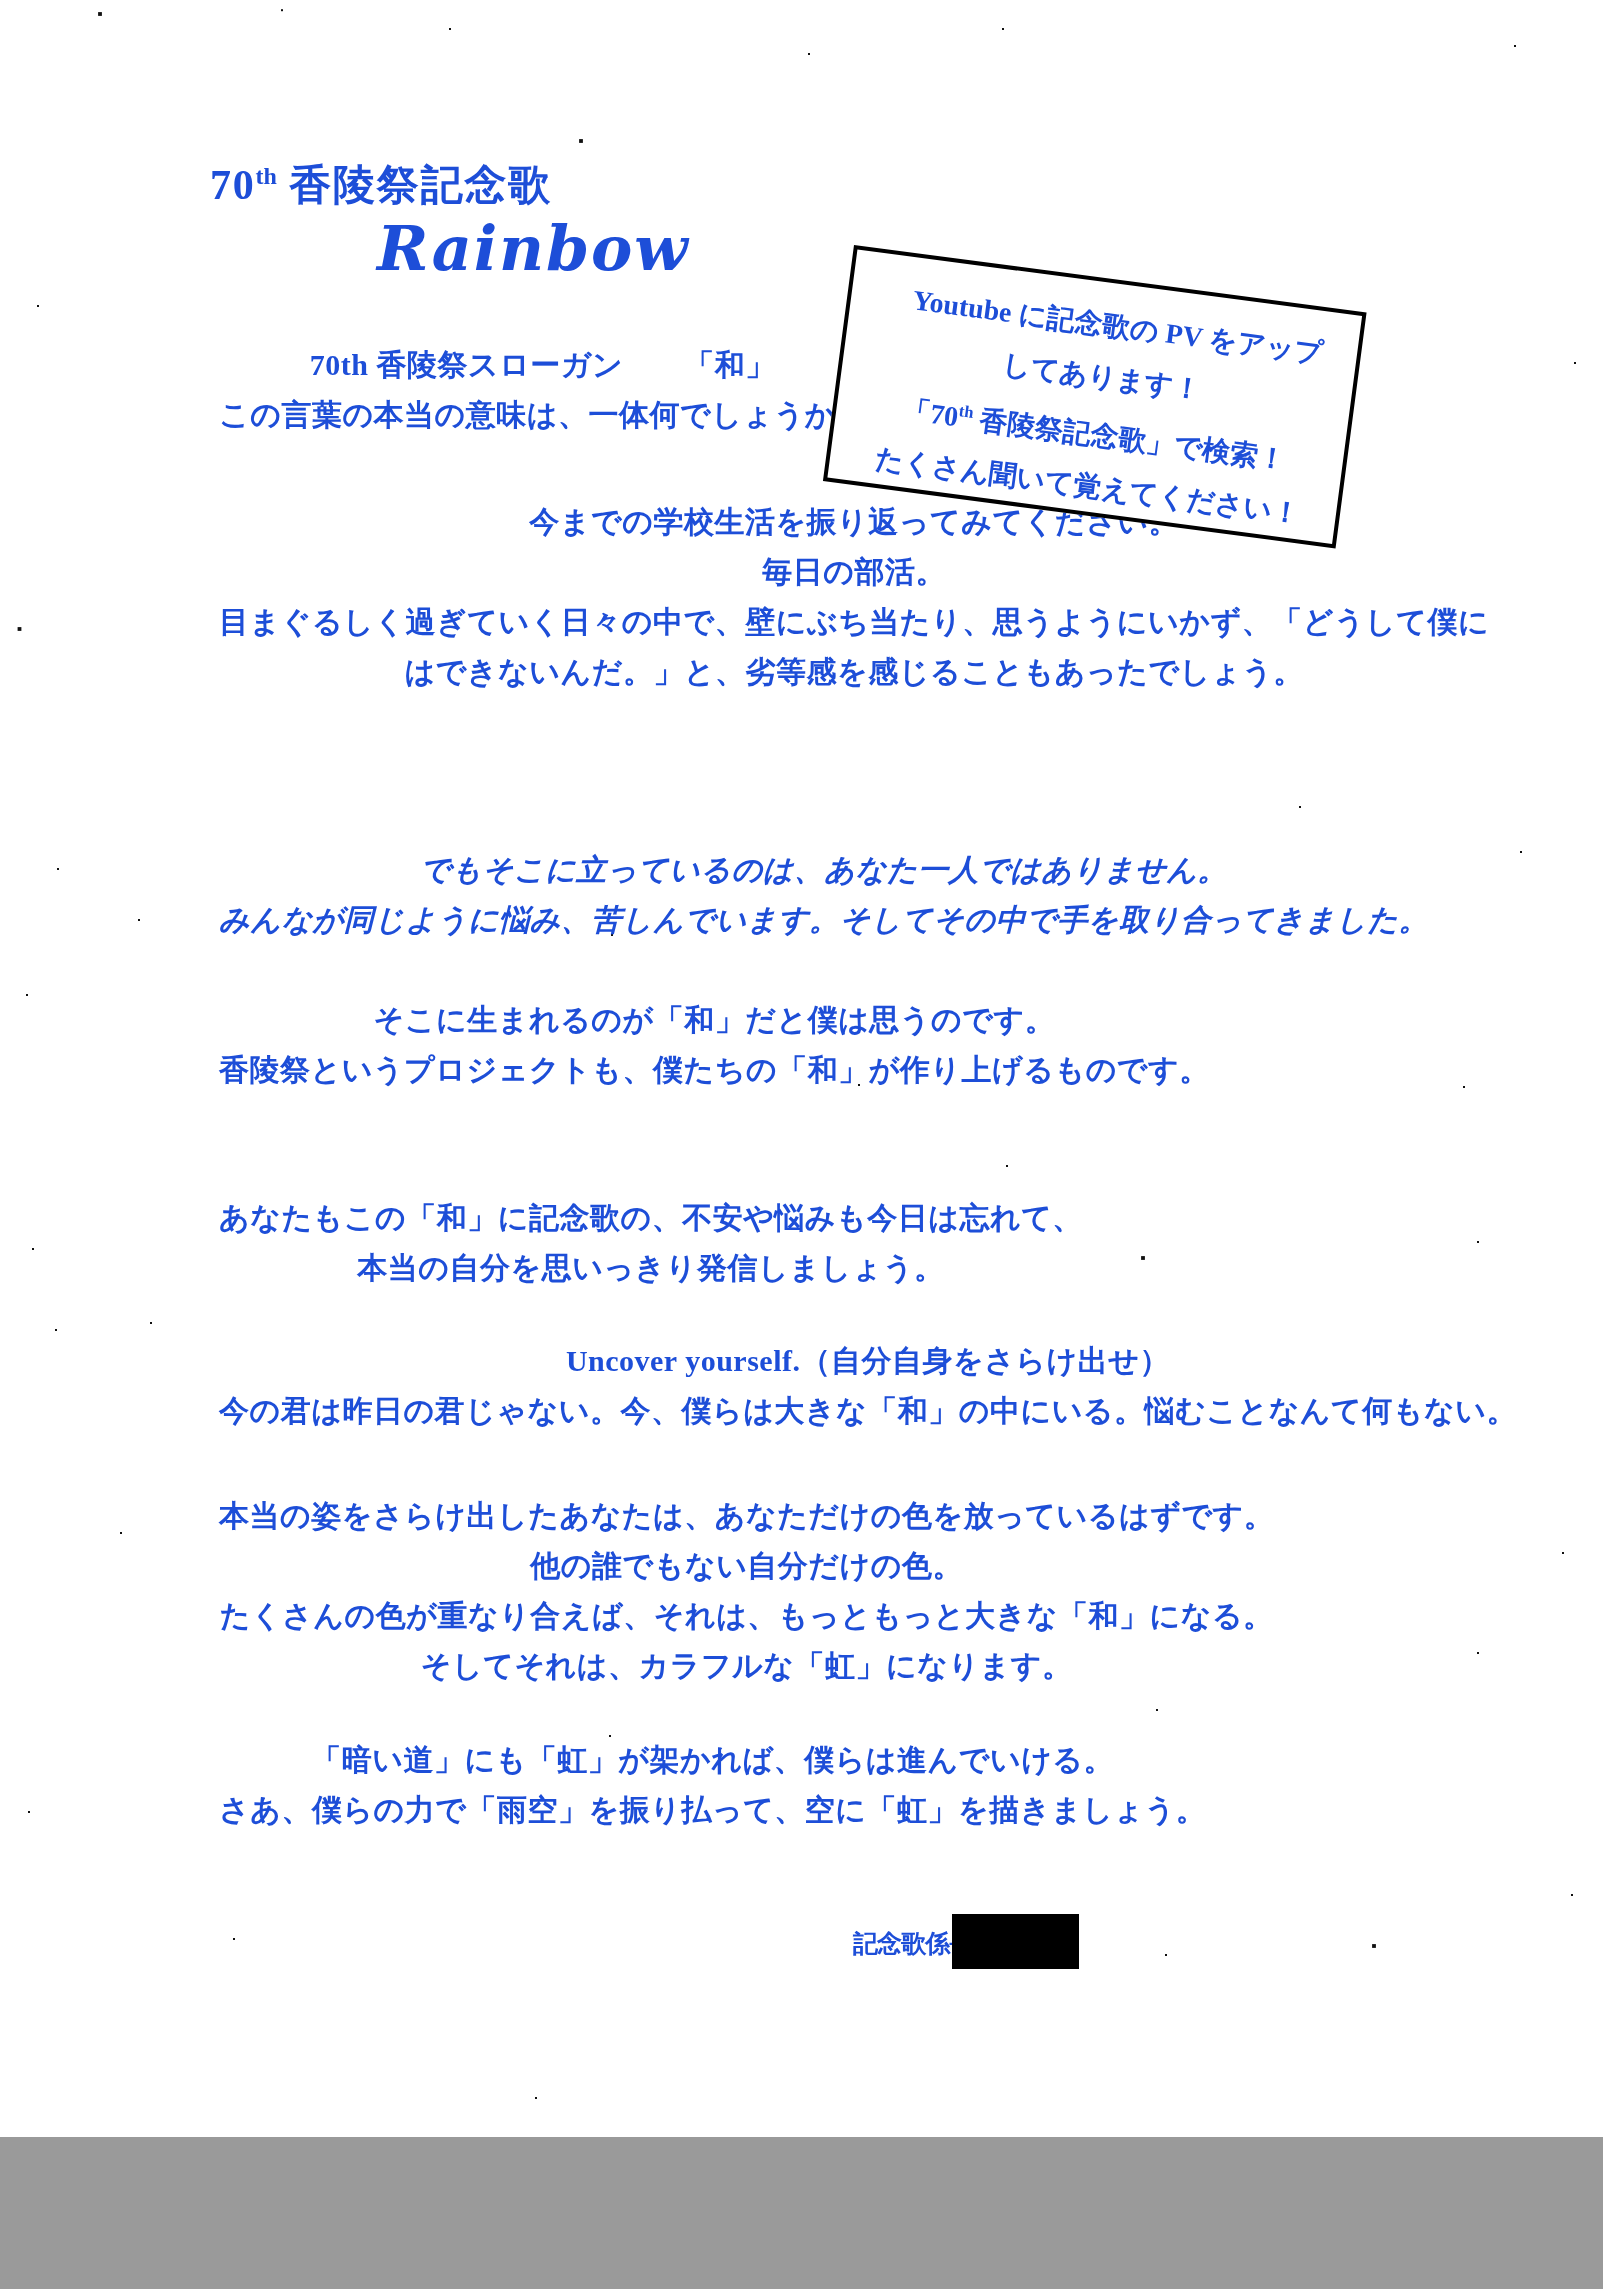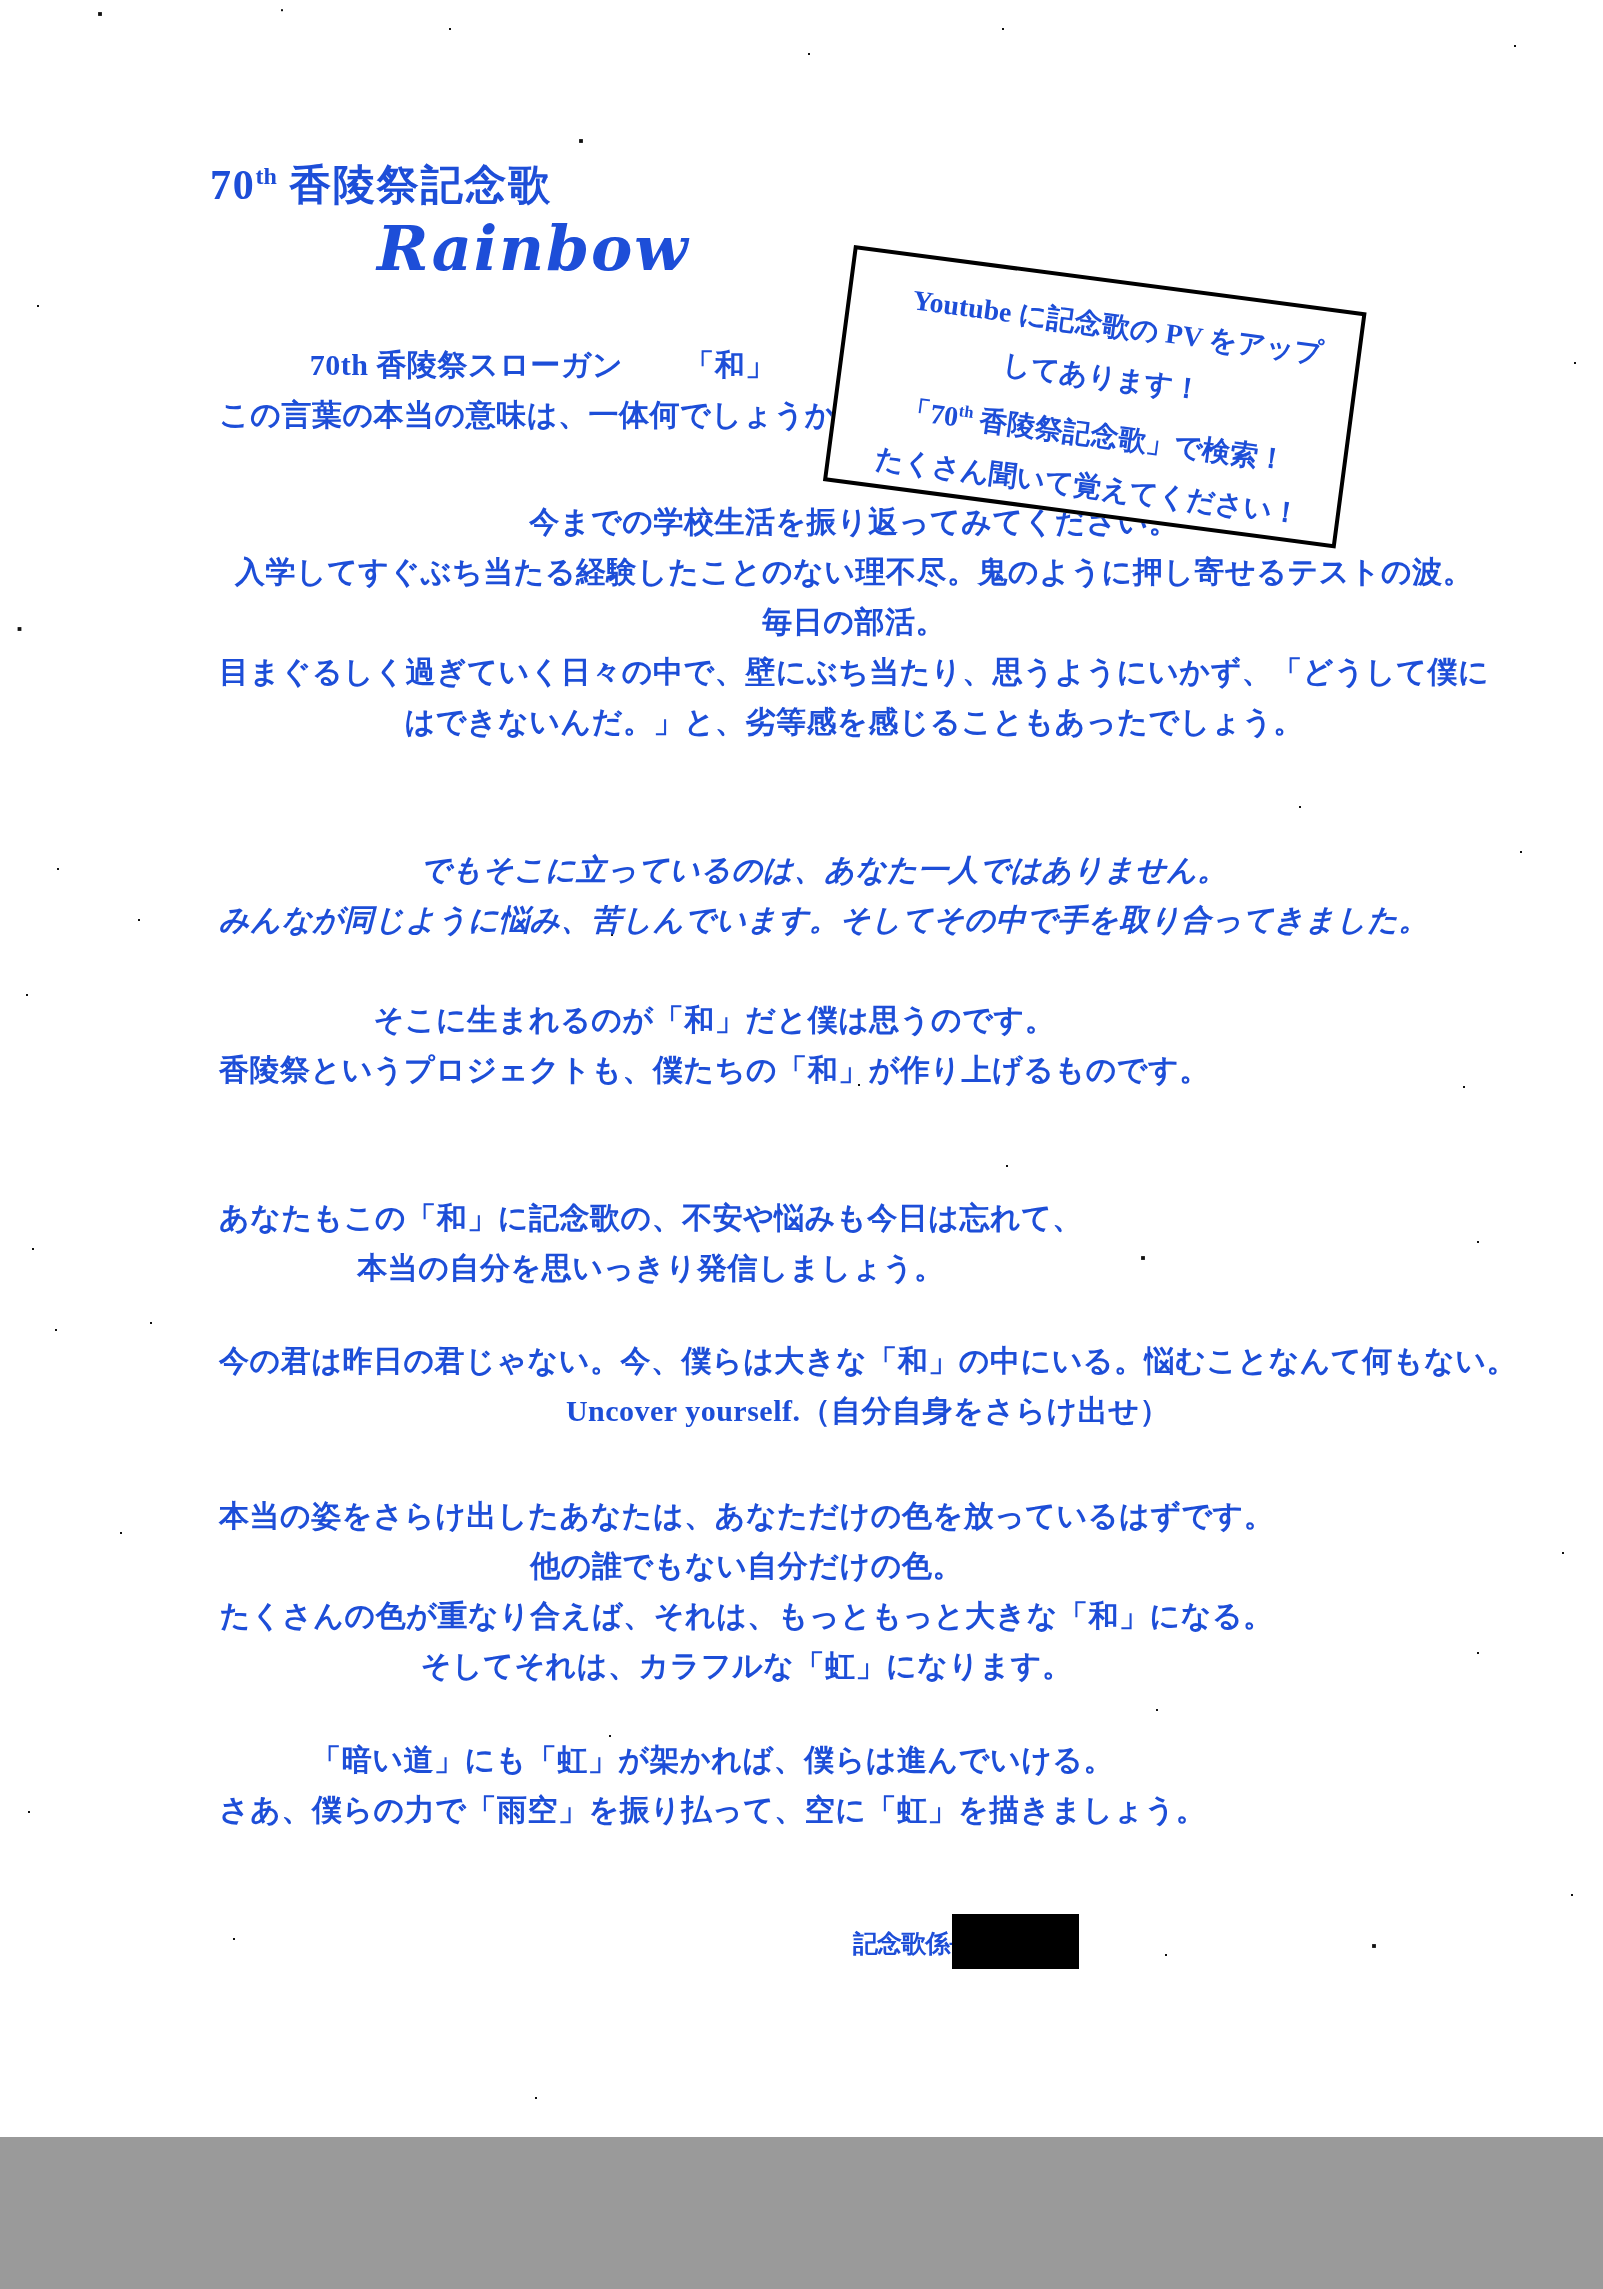--- a/index.html
+++ b/index.html
@@ -102,21 +102,20 @@
     <div class="nline">たくさん聞いて覚えてください！</div>
   </div>
 
   <div class="para p1">
     <div class="line">70th 香陵祭スローガン　　「和」</div>
     <div class="line">この言葉の本当の意味は、一体何でしょうか。</div>
   </div>
 
   <div class="para p2">
     <div class="line">今までの学校生活を振り返ってみてください。</div>
-    <div class="line">入学してすぐぶち当たる経験したことのない理不尽。鬼のように押し寄せるテストの波。</div>
     <div class="line">毎日の部活。</div>
     <div class="line">目まぐるしく過ぎていく日々の中で、壁にぶち当たり、思うようにいかず、「どうして僕に</div>
     <div class="line">はできないんだ。」と、劣等感を感じることもあったでしょう。</div>
   </div>
 
   <div class="para p3">
     <div class="line">でもそこに立っているのは、あなた一人ではありません。</div>
     <div class="line">みんなが同じように悩み、苦しんでいます。そしてその中で手を取り合ってきました。</div>
   </div>
 
@@ -124,22 +123,22 @@
     <div class="line">そこに生まれるのが「和」だと僕は思うのです。</div>
     <div class="line">香陵祭というプロジェクトも、僕たちの「和」が作り上げるものです。</div>
   </div>
 
   <div class="para p5">
     <div class="line">あなたもこの「和」に記念歌の、不安や悩みも今日は忘れて、</div>
     <div class="line">本当の自分を思いっきり発信しましょう。</div>
   </div>
 
   <div class="para p6">
+    <div class="line">Uncover yourself.（自分自身をさらけ出せ）</div>
     <div class="line">今の君は昨日の君じゃない。今、僕らは大きな「和」の中にいる。悩むことなんて何もない。</div>
-    <div class="line">Uncover yourself.（自分自身をさらけ出せ）</div>
   </div>
 
   <div class="para p7">
     <div class="line">本当の姿をさらけ出したあなたは、あなただけの色を放っているはずです。</div>
     <div class="line">他の誰でもない自分だけの色。</div>
     <div class="line">たくさんの色が重なり合えば、それは、もっともっと大きな「和」になる。</div>
     <div class="line">そしてそれは、カラフルな「虹」になります。</div>
   </div>
 
   <div class="para p8">

